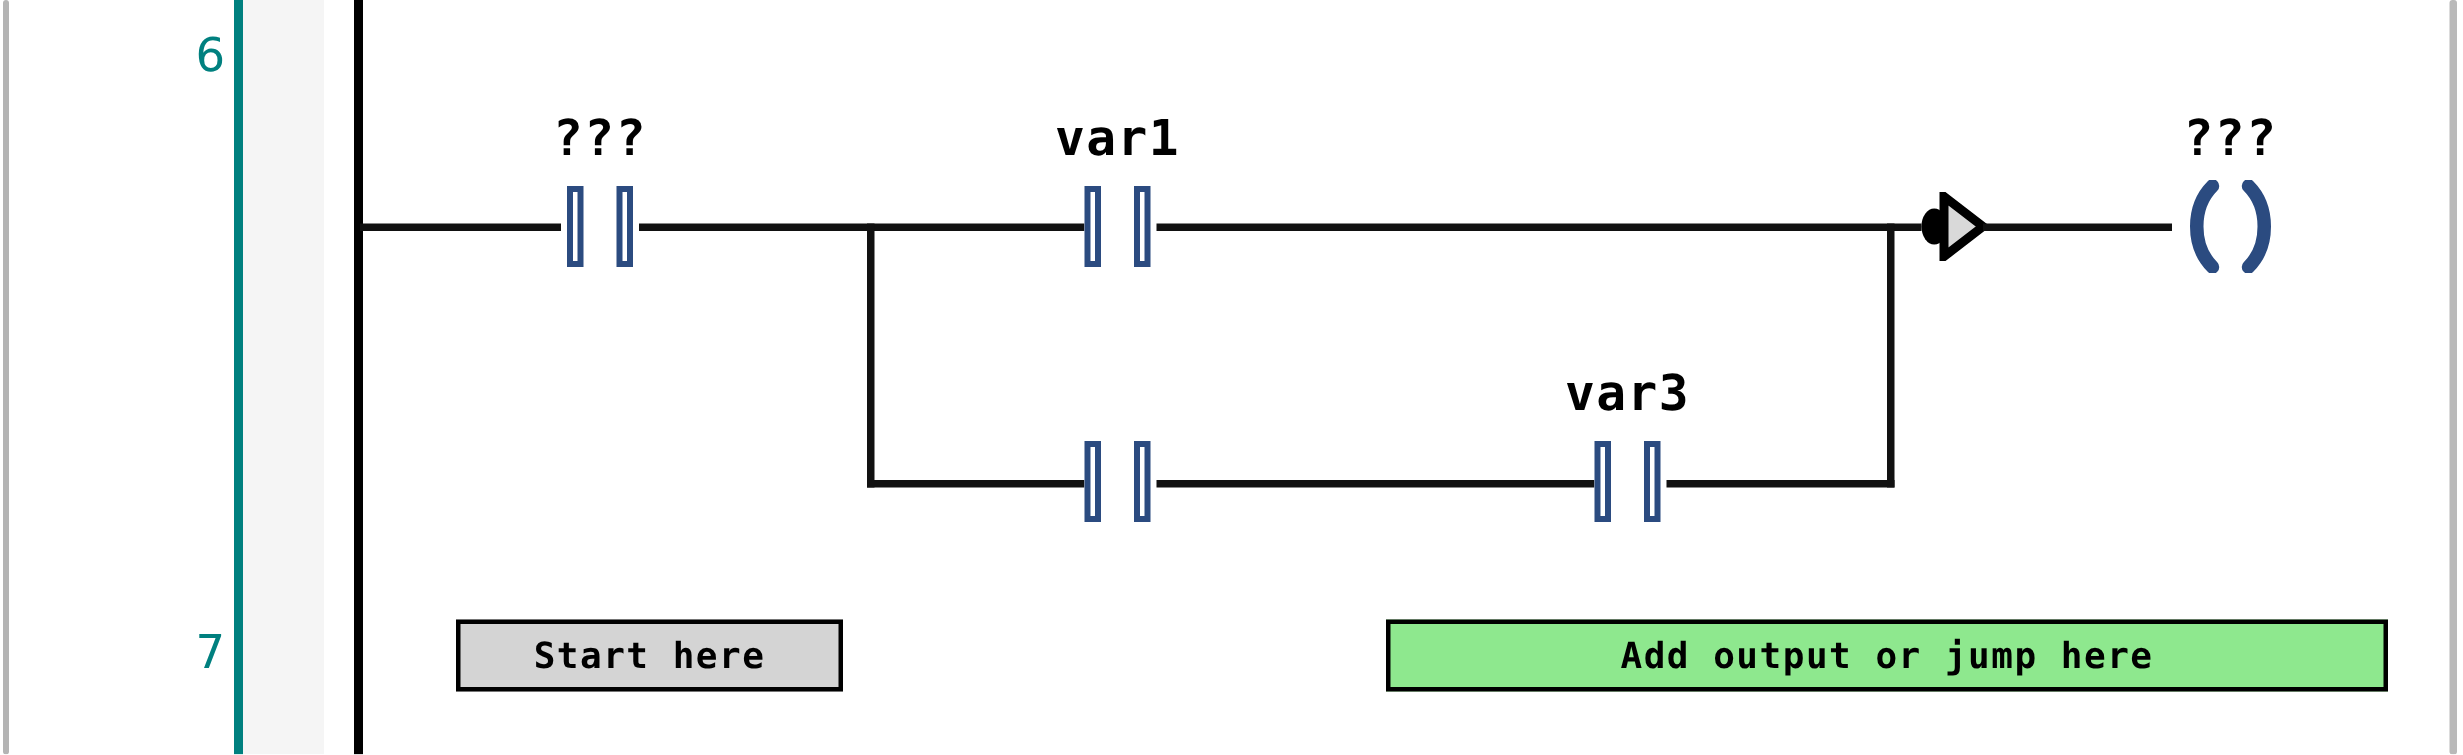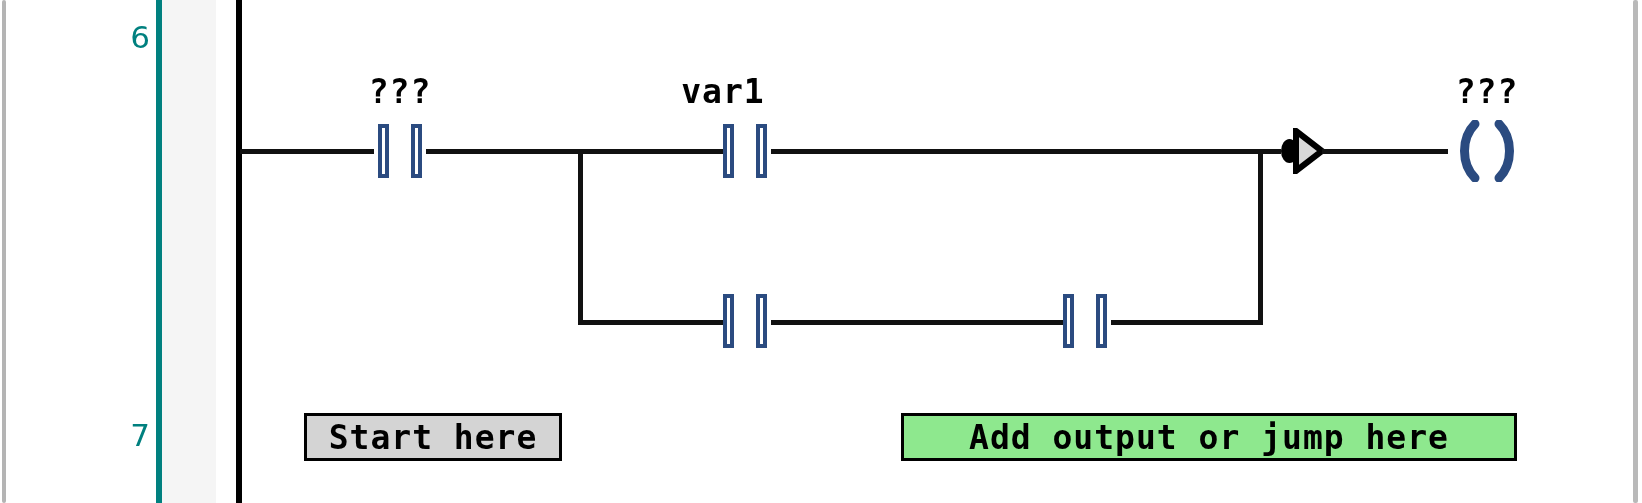--- a/index.html
+++ b/index.html
@@ -160,41 +160,41 @@
     height: 46px;
   }
   .cursor-triangle svg { display: block; }
 
   
   .hint-box {
     position: absolute;
     border: 3px solid #000000;
     box-sizing: border-box;
     font-family: "DejaVu Sans Mono", monospace;
-    font-size: 33px;
+    font-size: 24px;
     font-weight: bold;
     color: #000000;
     letter-spacing: 1px;
     display: flex;
     align-items: center;
     justify-content: center;
     white-space: nowrap;
     line-height: 1;
   }
   #hint-start {
     left: 304px;
     top: 413px;
     width: 258px;
     height: 48px;
     background: #d4d4d4;
   }
   #hint-output {
-    left: 901px;
+    left: 924px;
     top: 413px;
-    width: 616px;
+    width: 668px;
     height: 48px;
     background: #8ee88e;
     text-align: center;
   }
 </style>
 </head>
 <body>
 
 <div id="app">
 
@@ -214,41 +214,42 @@
   <div class="wire-h" style="left:240px; top:149px; width:134px;"></div>
 
   <div class="element-label" style="left:345px; top:75px; width:110px;">???</div>
   <div class="contact" style="left:374px; top:124px;">
     <div class="bar left"></div>
     <div class="bar right"></div>
   </div>
 
   <div class="wire-h" style="left:426px; top:149px; width:297px;"></div>
 
-  <div class="element-label" style="left:668px; top:75px; width:110px;">var1</div>
+  <div class="element-label" style="left:690px; top:75px; width:110px;">var1</div>
   <div class="contact" style="left:719px; top:124px;">
     <div class="bar left"></div>
     <div class="bar right"></div>
   </div>
 
   <div class="wire-h" style="left:771px; top:149px; width:510px;"></div>
 
   <div class="wire-v" style="left:578px; top:149px; height:176px;"></div>
 
   <div class="wire-v" style="left:1258px; top:149px; height:176px;"></div>
 
   <div class="wire-h" style="left:578px; top:320px; width:145px;"></div>
 
   <div class="contact" style="left:719px; top:294px;">
     <div class="bar left"></div>
     <div class="bar right"></div>
   </div>
 
   <div class="wire-h" style="left:771px; top:320px; width:292px;"></div>
 
+  <div class="element-label" style="left:1030px; top:245px; width:110px;">var3</div>
   <div class="contact" style="left:1059px; top:294px;">
     <div class="bar left"></div>
     <div class="bar right"></div>
   </div>
 
   <div class="wire-h" style="left:1111px; top:320px; width:152px;"></div>
 
   <div class="junction-dot" style="left:1281px; top:139px;"></div>
 
   <div class="cursor-triangle" style="left:1291px; top:128px;">

